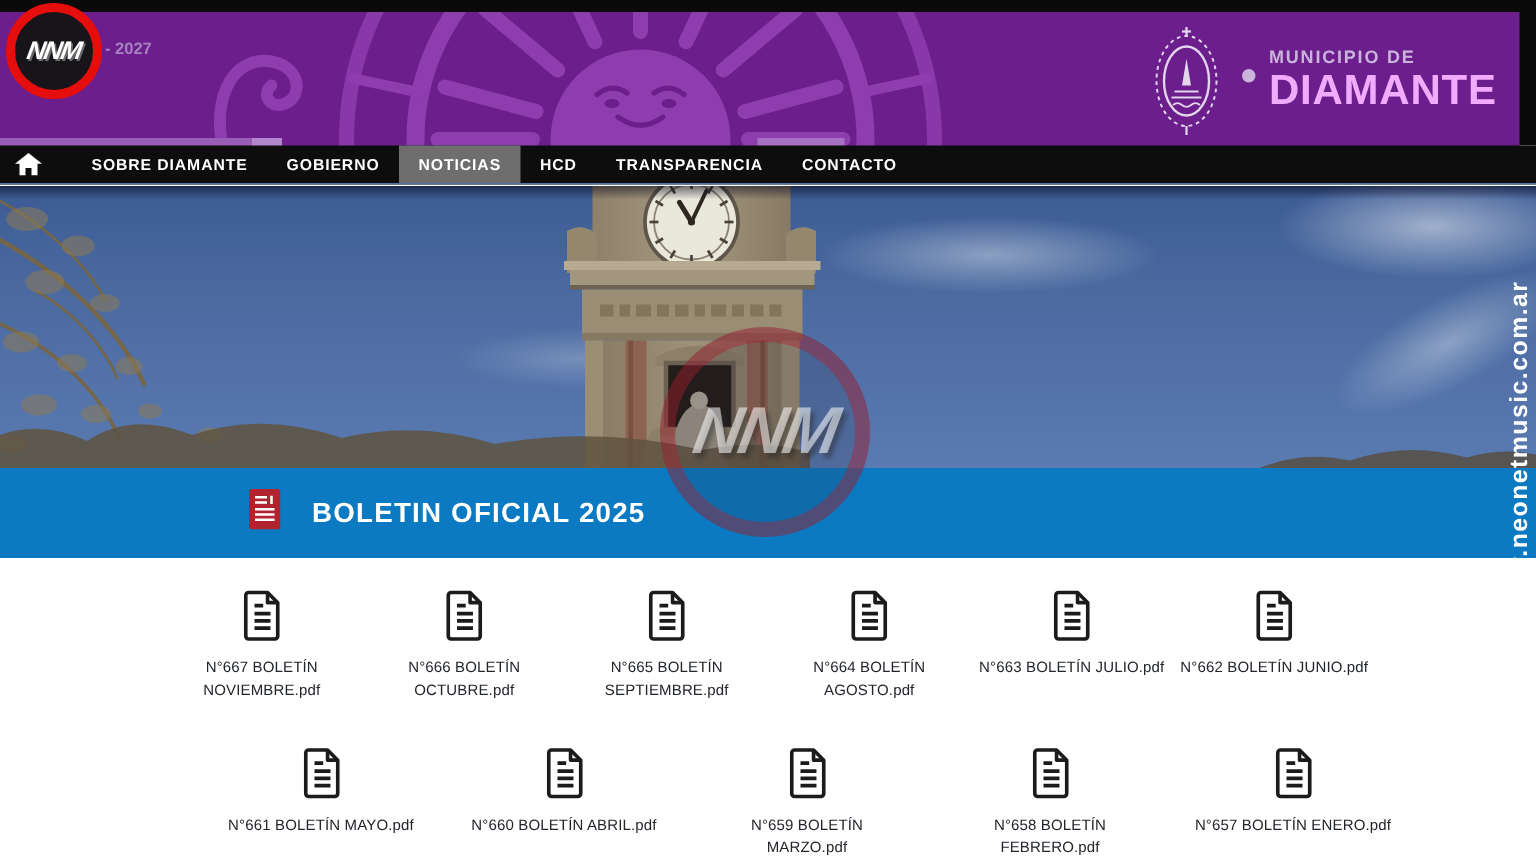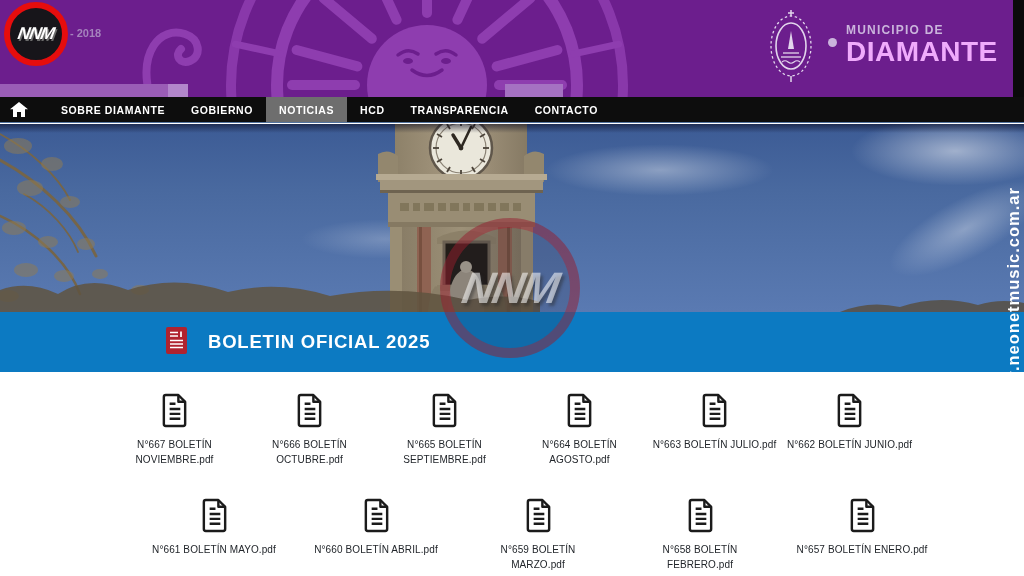--- a/index.html
+++ b/index.html
@@ -1,21 +1,21 @@
 <!DOCTYPE html>
 <html><head>
 <meta charset="utf-8">
 <style>
   * { margin:0; padding:0; box-sizing:border-box; }
   body { background:#e8e8e8; font-family:"Liberation Sans", sans-serif; }
   .page { position:relative; width:1024px; height:576px; background:#ffffff; overflow:hidden; margin:0 auto; }
 
   
   .header { position:absolute; left:0; top:0; width:1024px; height:97px; background:#0a0a0a; }
-  .header-purple { position:absolute; left:0; top:0; width:1013px; height:97px; background:#6c1e8d; overflow:hidden; }
+  .header-purple { position:absolute; left:0; top:8px; width:1013px; height:97px; background:#6c1e8d; overflow:hidden; }
   .sun-svg { position:absolute; left:0; top:0; }
   .header-strip { position:absolute; top:84px; height:13px; background:#9a5db6; }
   .strip-a { left:0; width:168px; }
   .strip-b { left:168px; width:20px; background:#b286cb; }
   .strip-c { left:505px; width:58px; background:#a571c2; }
 
   .nnm-logo { position:absolute; left:4px; top:2px; width:64px; height:64px; border-radius:50%;
     background:#17151a; border:6px solid #e60d0d; display:flex; align-items:center; justify-content:center; z-index:4; }
   .nnm-logo span { color:#fff; font-weight:bold; font-style:italic; font-size:17px; letter-spacing:-1px;
     transform:skewX(-10deg); text-shadow:1.5px 1.5px 0 #6a6a6a; }
@@ -135,21 +135,21 @@
       <div class="org-dot"></div>
       <div class="org-block">
         <div class="org-label">MUNICIPIO DE</div>
         <div class="org-name">DIAMANTE</div>
       </div>
     </div>
 
     <div class="nnm-logo">
       <span>NNM</span>
     </div>
-    <div class="term-text">- 2018</div>
+    <div class="term-text">- 2027</div>
   </div>
 
   <div class="nav">
     <div class="nav-home">
       <svg width="18" height="15" viewBox="0 0 18 15">
           <path d="M9 0 L18 7.2 H15 V15 H11 V10 H7 V15 H3 V7.2 H0 Z" fill="#ffffff"></path>
         </svg>
     </div>
     <a class="nav-item">SOBRE DIAMANTE</a>
     <a class="nav-item">GOBIERNO</a>

